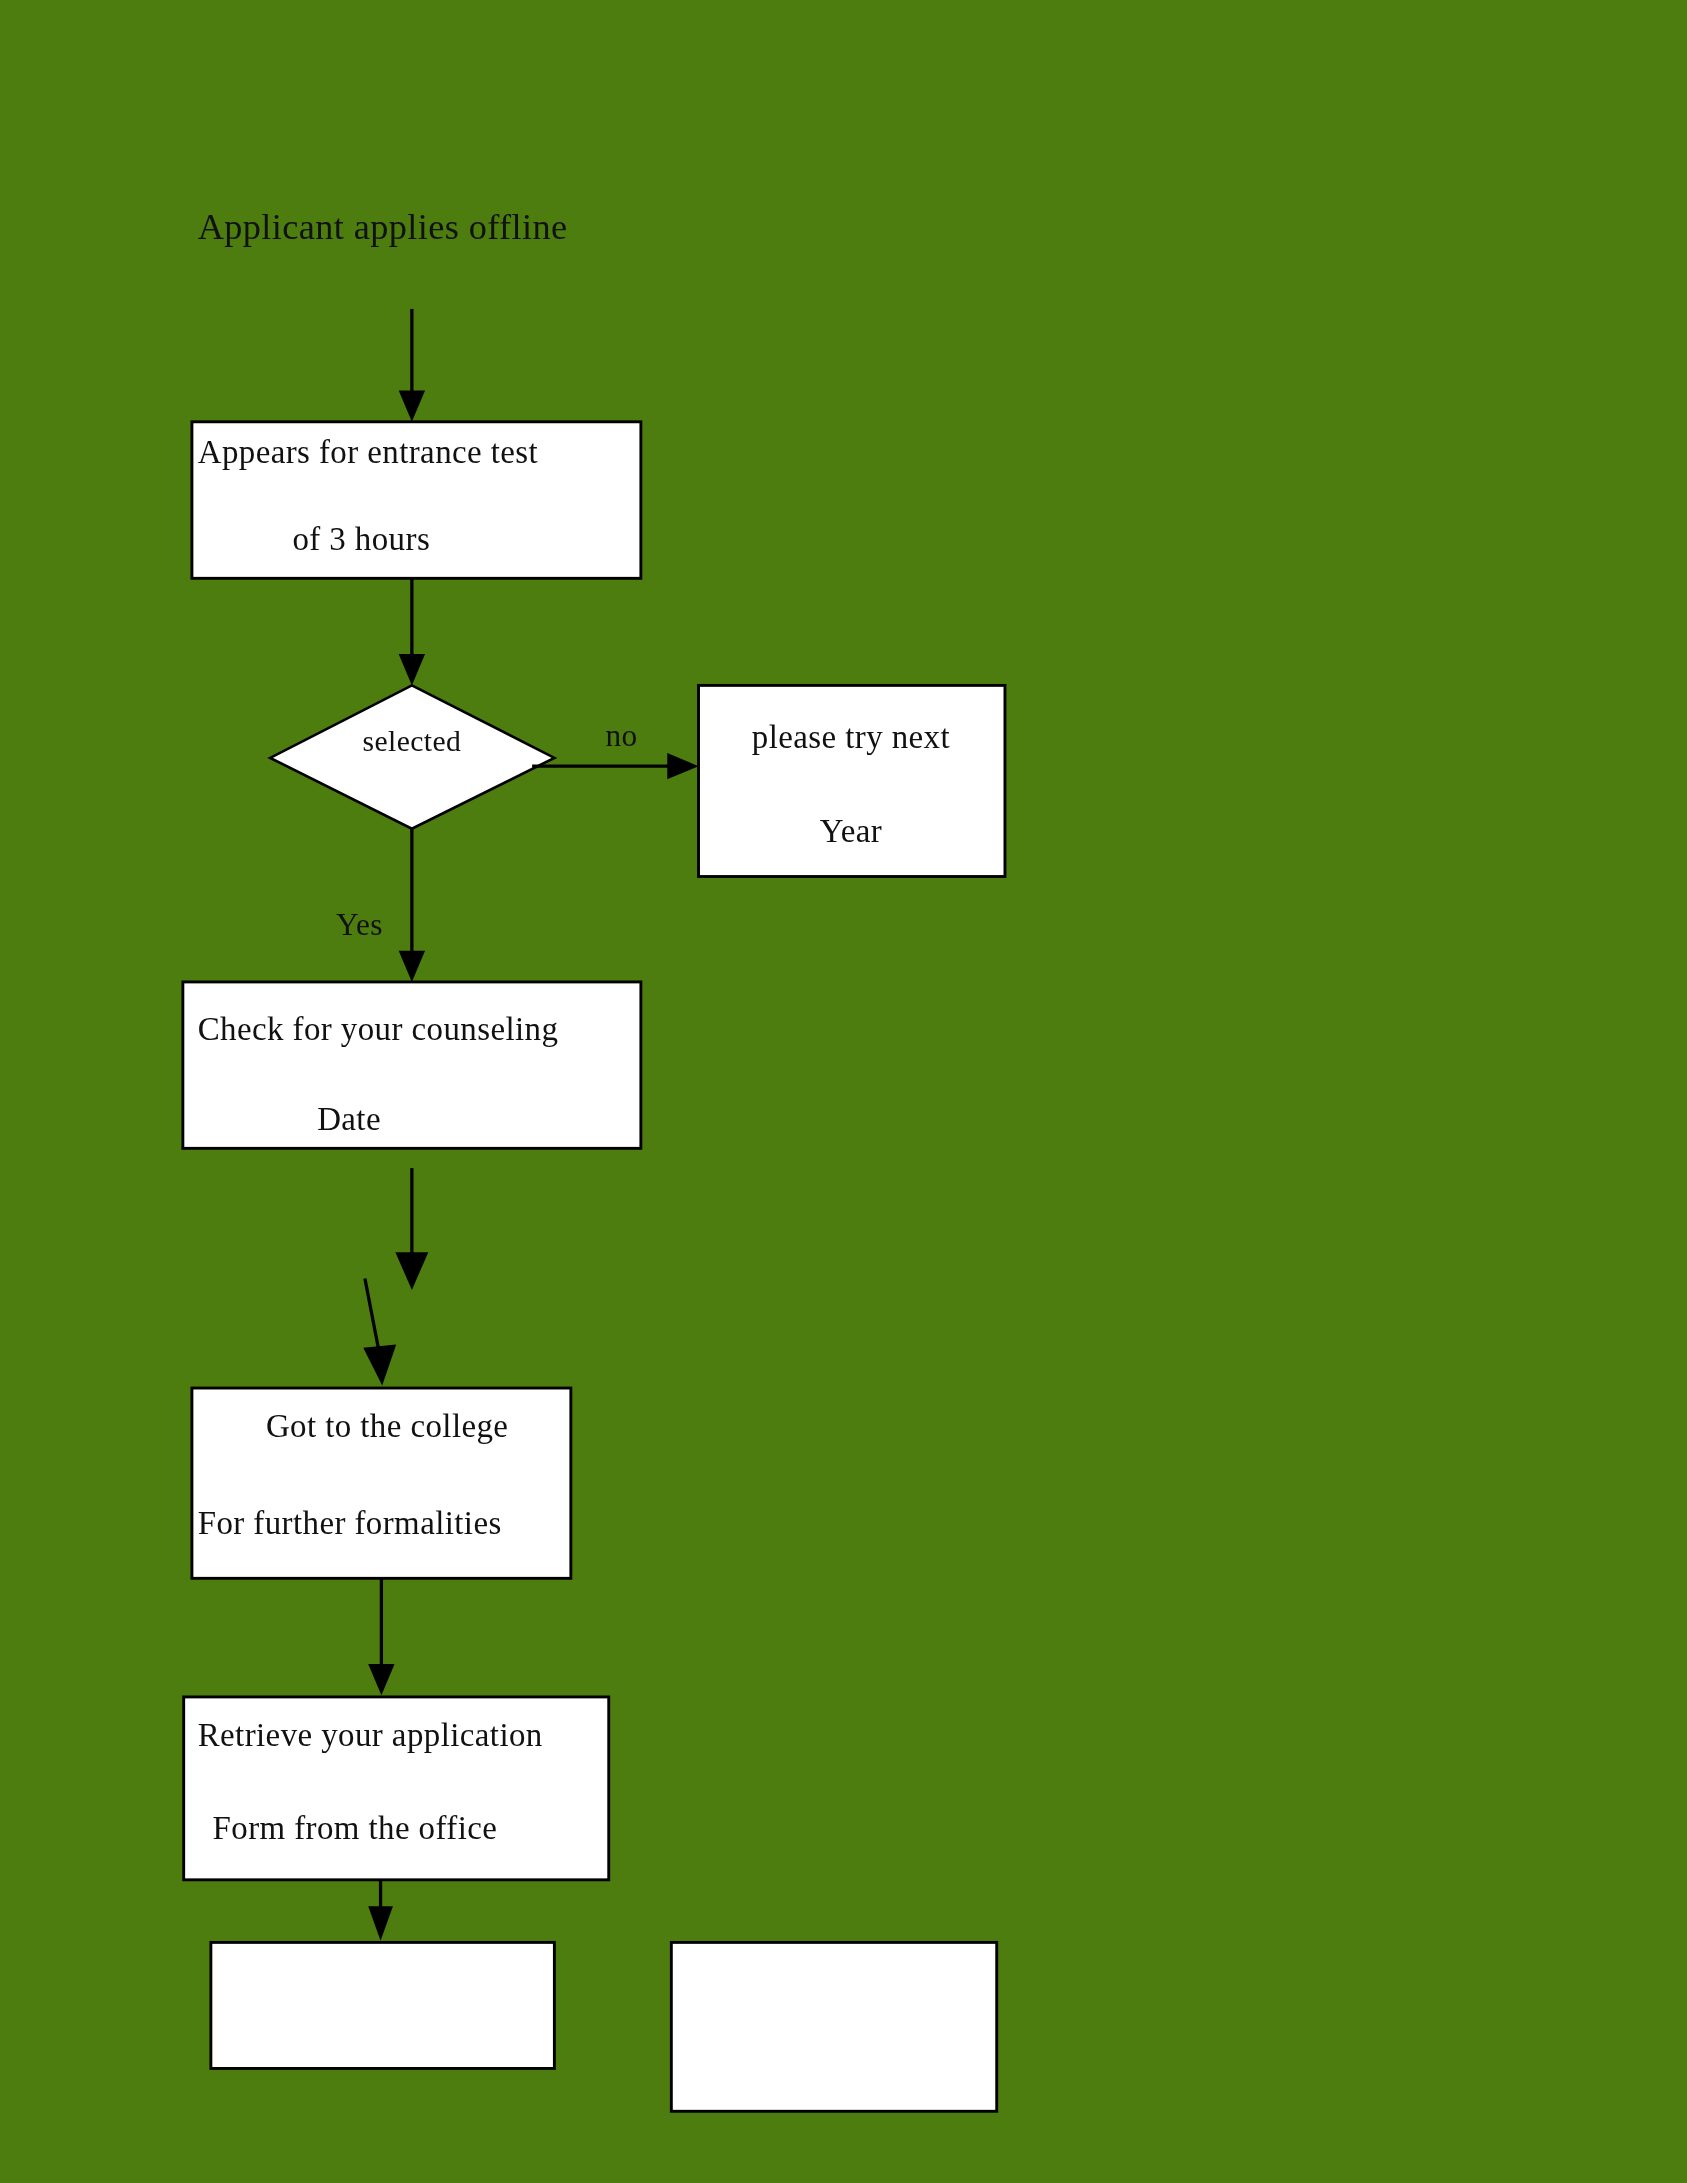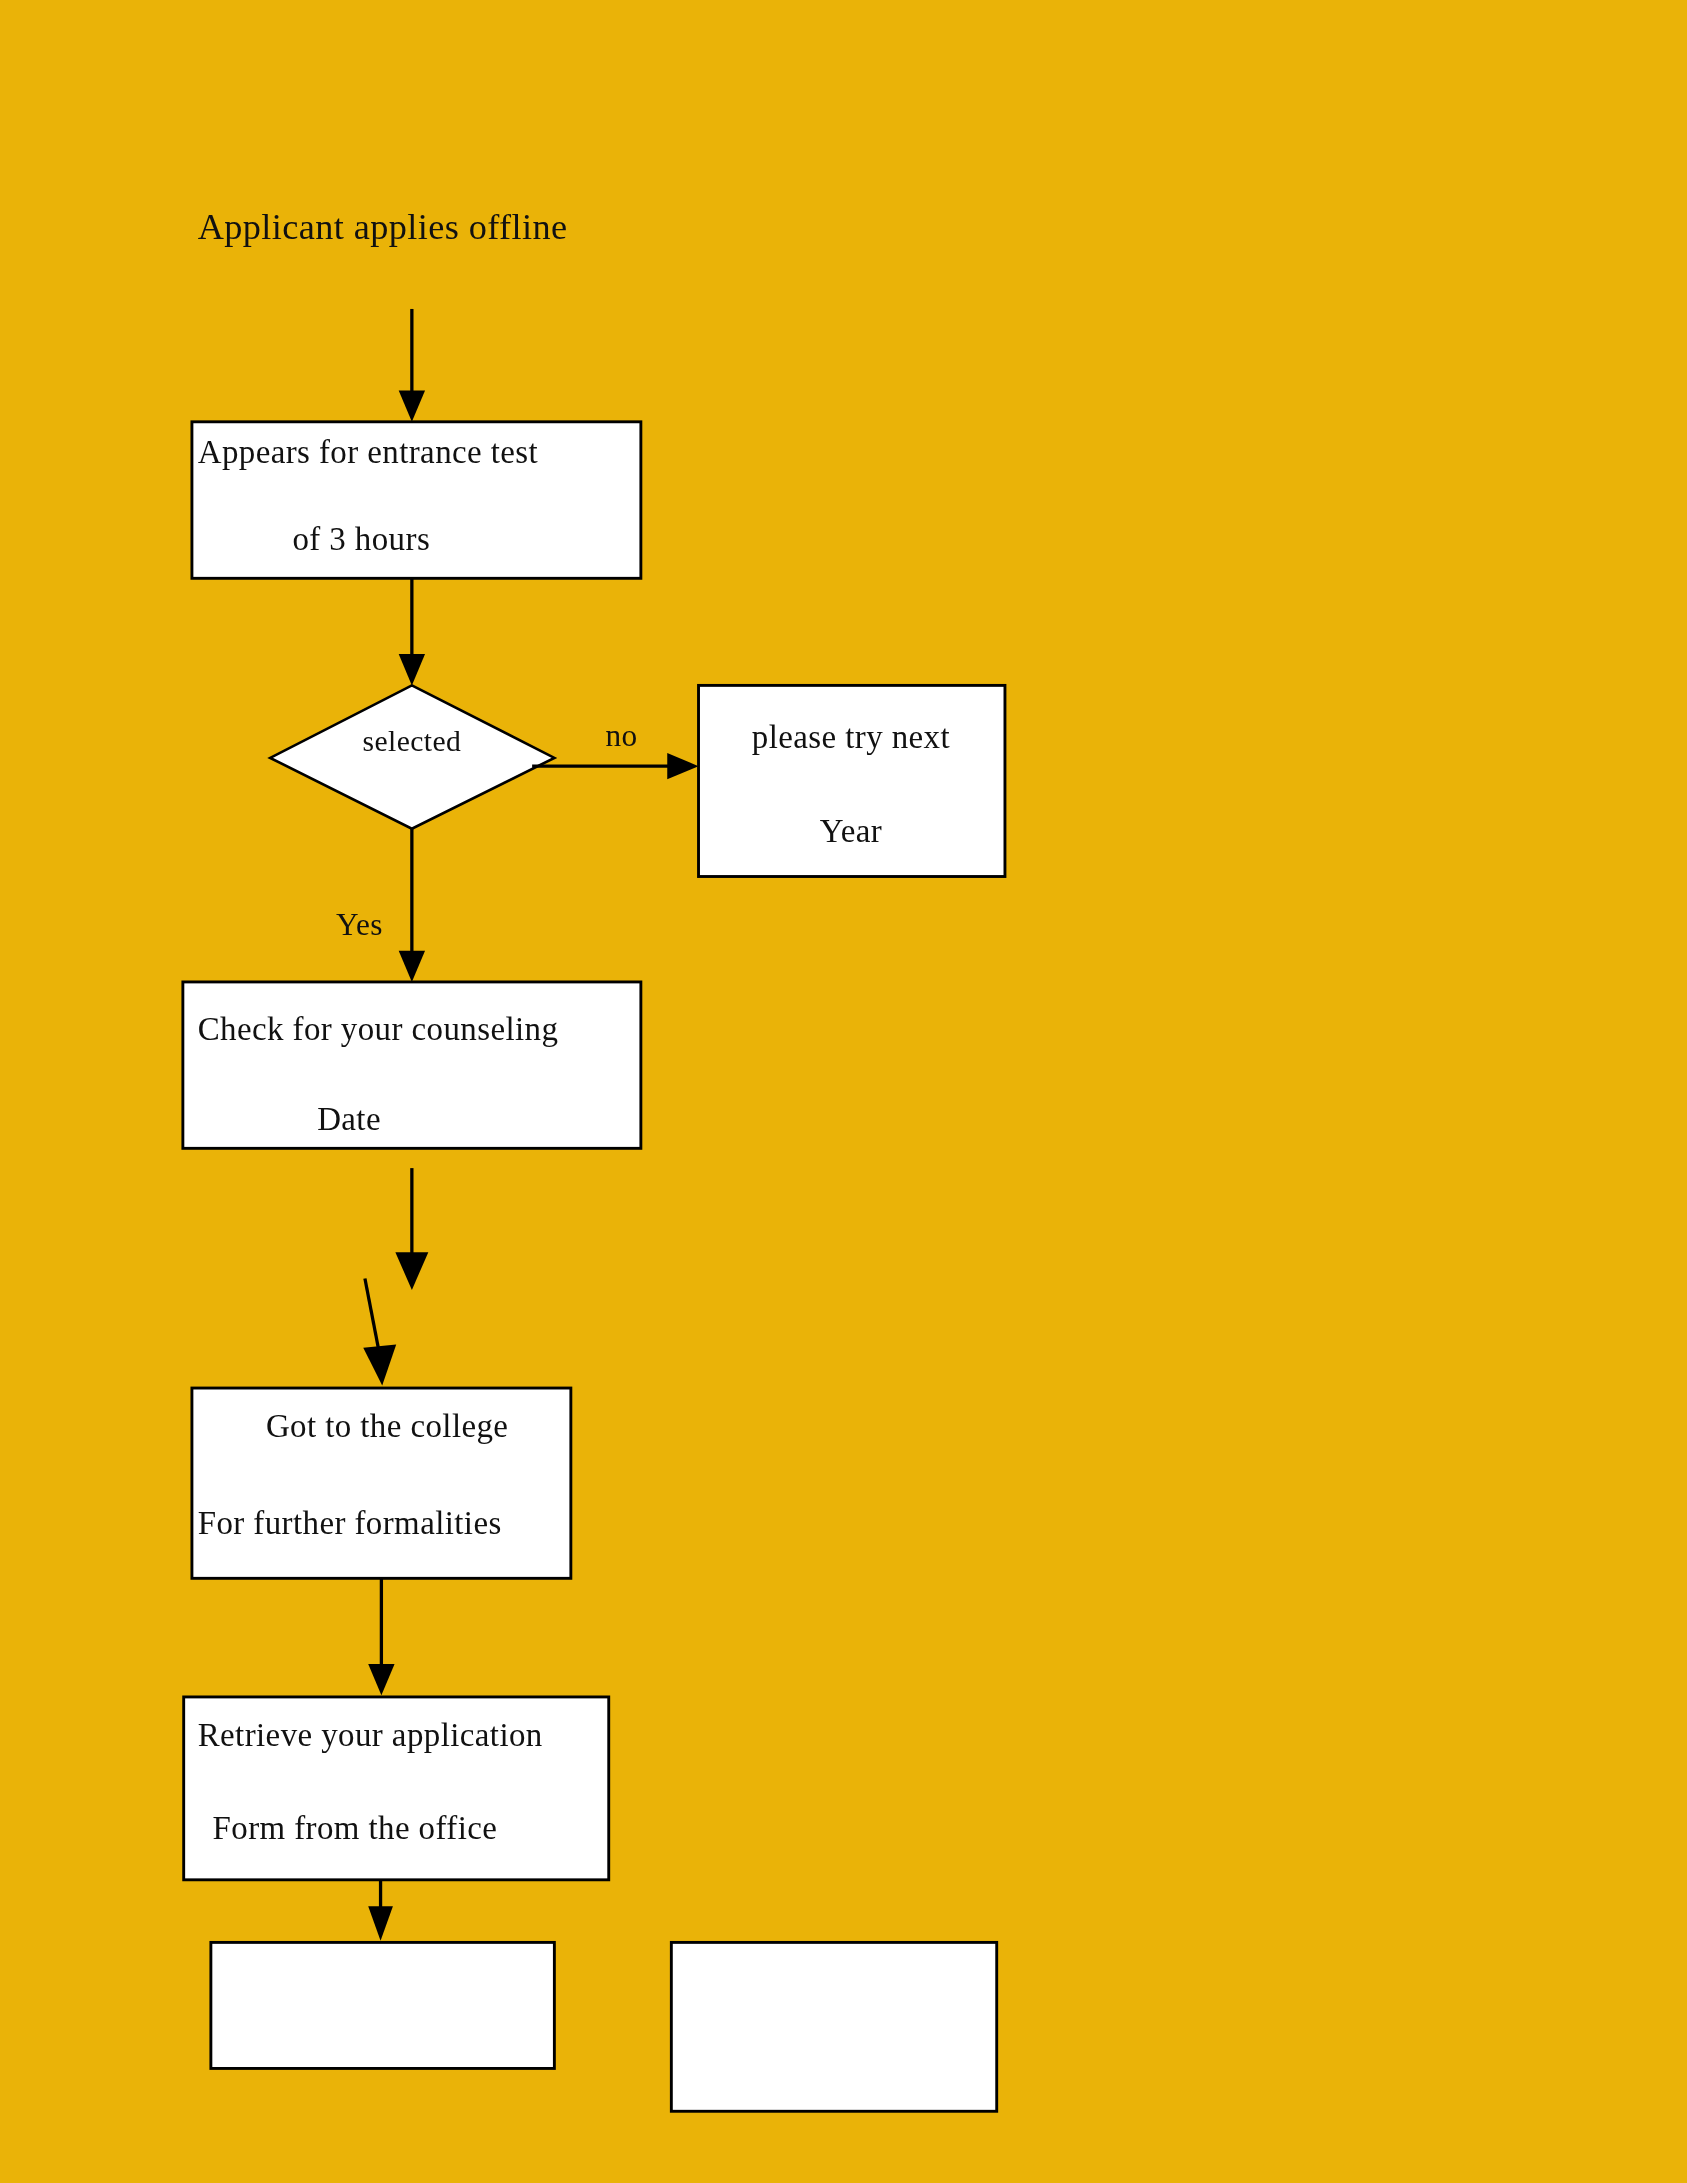--- a/index.html
+++ b/index.html
@@ -11,21 +11,21 @@
   body {
     width: 1687px;
     height: 2183px;
     font-family: "Liberation Serif", "DejaVu Serif", serif;
     overflow: hidden;
   }
   #flowchart-root {
     position: relative;
     width: 1687px;
     height: 2183px;
-    background: #eab308;
+    background: #4d7c0f;
   }
   svg#flow-svg {
     position: absolute;
     top: 0;
     left: 0;
     width: 1687px;
     height: 2183px;
     display: block;
   }
   .node-shape {

